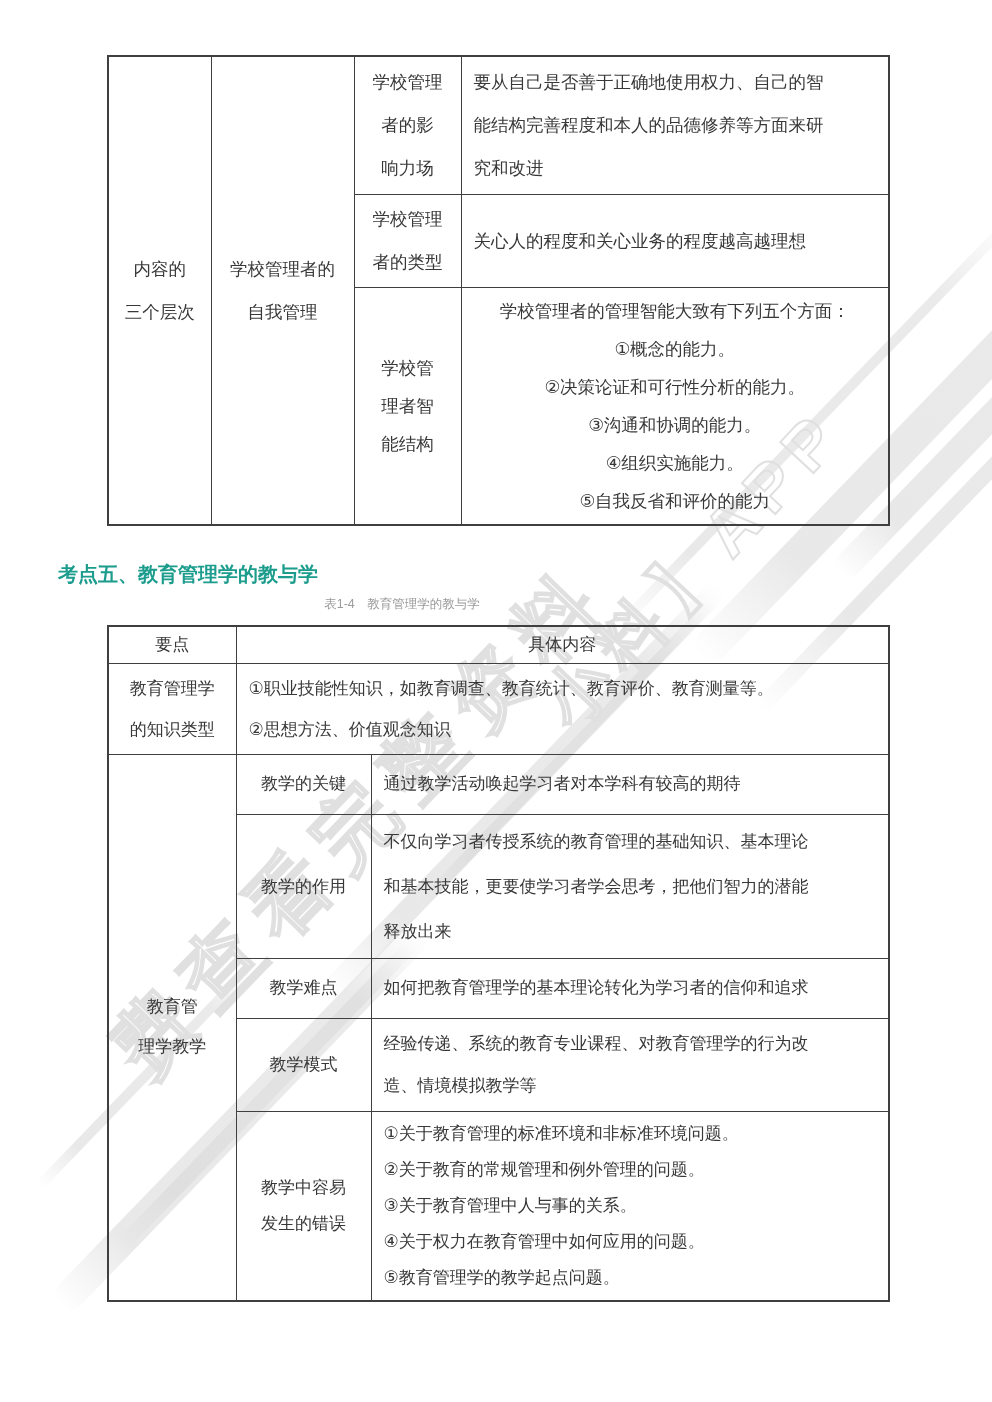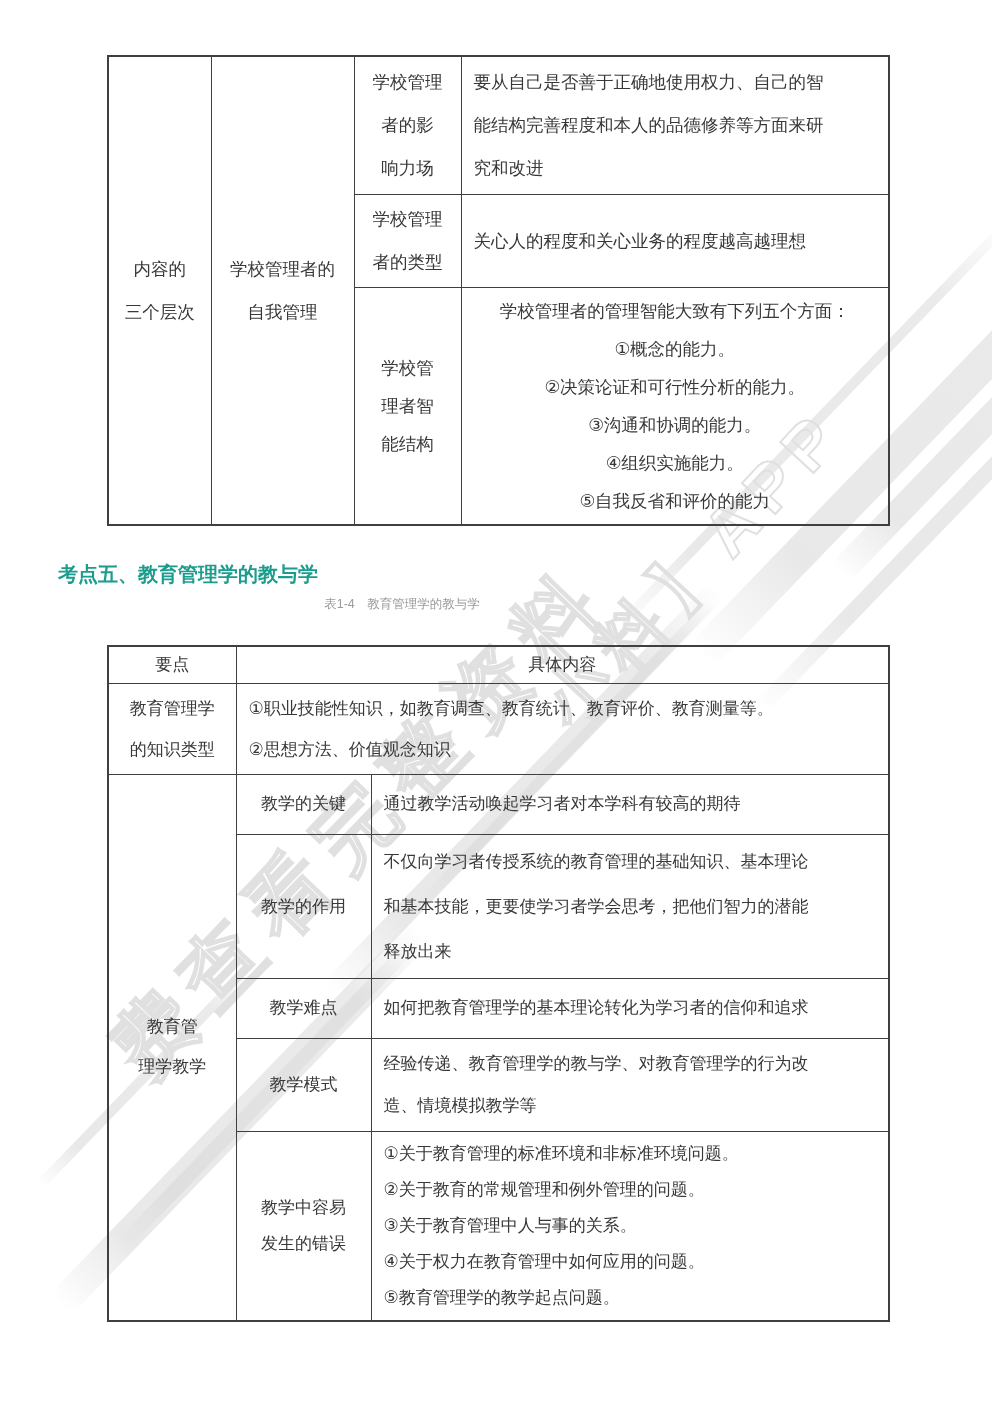--- a/index.html
+++ b/index.html
@@ -37,21 +37,21 @@
   .t1 tr.rA { height:130px; }
   .t1 tr.rB { height:93px; }
   .t1 tr.rC { height:230px; }
   .t1 tr.rC td { line-height:38px;text-align:center; }
 
   
   .heading { position:absolute; left:58px; top:561px; font-size:20px; font-weight:bold; color:#1b9c8d; }
   .caption { position:absolute; left:0; top:596px; width:804px; text-align:center; font-size:12.5px; color:#9b9b9b; }
 
   
-  .t2 { left:107px; top:645px; width:781px; border:2px solid #3f3f3f; font-size:17px; }
+  .t2 { left:107px; top:625px; width:781px; border:2px solid #3f3f3f; font-size:17px; }
   .t2 td { line-height:40px; }
   .t2 tr.hd { height:37px; }
   .t2 tr.hd td { font-size:17px; line-height:20px; text-align:center; }
   .t2 tr.rk { height:83px; }
   .t2 tr.rk td { line-height:41px; }
   .t2 tr.s0 { height:60px; }
   .t2 tr.s1 { height:135px; }
   .t2 tr.s1 td { line-height:45px; }
   .t2 tr.s2 { height:60px; }
   .t2 tr.s3 { height:88px; }
@@ -149,21 +149,21 @@
       <td class="con pre">不仅向学习者传授系统的教育管理的基础知识、基本理论
 和基本技能，更要使学习者学会思考，把他们智力的潜能
 释放出来</td>
     </tr>
     <tr class="s2">
       <td class="lab">教学难点</td>
       <td class="con">如何把教育管理学的基本理论转化为学习者的信仰和追求</td>
     </tr>
     <tr class="s3">
       <td class="lab">教学模式</td>
-      <td class="con pre">经验传递、教育管理学的教与学、对教育管理学的行为改
+      <td class="con pre">经验传递、系统的教育专业课程、对教育管理学的行为改
 造、情境模拟教学等</td>
     </tr>
     <tr class="s4">
       <td class="lab pre">教学中容易
 发生的错误</td>
       <td class="con pre">①关于教育管理的标准环境和非标准环境问题。
 ②关于教育的常规管理和例外管理的问题。
 ③关于教育管理中人与事的关系。
 ④关于权力在教育管理中如何应用的问题。
 ⑤教育管理学的教学起点问题。</td>

